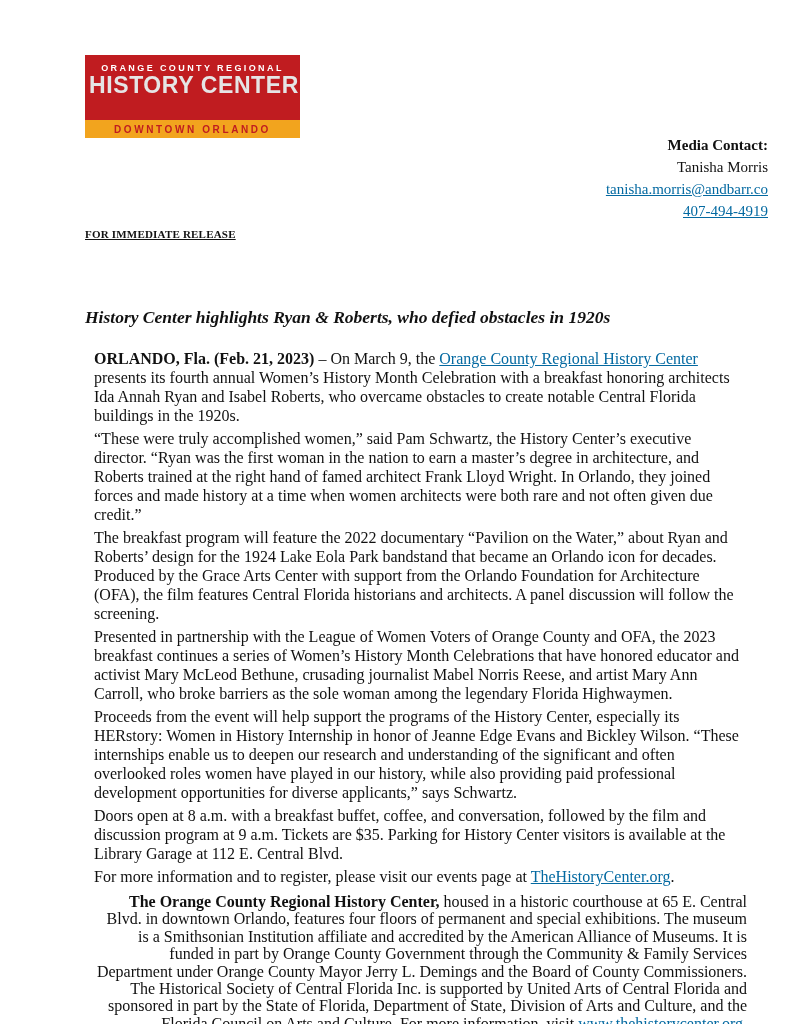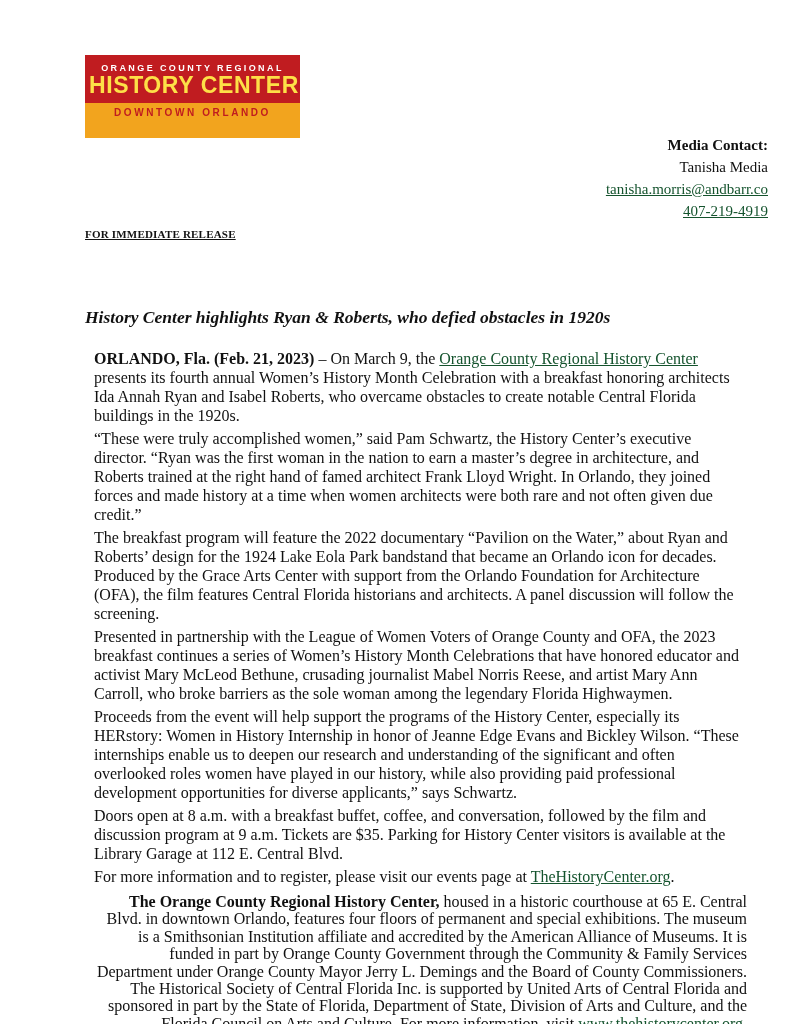--- a/index.html
+++ b/index.html
@@ -18,65 +18,65 @@
   
   .logo {
     position: absolute;
     left: 85px;
     top: 55px;
     width: 215px;
   }
   .logo-red {
     background: #c01c20;
     text-align: center;
-    padding: 8px 4px 5px 4px;
+    padding: 8px 4px 22px 4px;
   }
   .logo-line1 {
     color: #ffffff;
     font-family: "Liberation Sans", sans-serif;
     font-weight: bold;
     font-size: 9px;
     letter-spacing: 2.4px;
     white-space: nowrap;
   }
   .logo-line2 {
-    color: #fde047;
+    color: #e5e5e5;
     font-family: "Liberation Sans", sans-serif;
     font-weight: bold;
     font-size: 23px;
     letter-spacing: 0.6px;
     line-height: 1.1;
     white-space: nowrap;
   }
   .logo-amber {
     background: #f2a41e;
     color: #c01c20;
     font-family: "Liberation Sans", sans-serif;
     font-weight: bold;
     font-size: 10px;
     letter-spacing: 2.6px;
     text-align: center;
-    padding: 4px 0 20px 0;
+    padding: 4px 0 3px 0;
     white-space: nowrap;
   }
 
   
   .media-contact {
     position: absolute;
     right: 23px;
     top: 134px;
     text-align: right;
     font-size: 15px;
     line-height: 22px;
   }
   .mc-label { font-weight: bold; }
   .mc-line { display: block; }
 
   a.link {
-    color: #14532d;
+    color: #0369a1;
     text-decoration: underline;
     cursor: pointer;
   }
 
   
   .release-line {
     position: absolute;
     left: 85px;
     top: 228px;
     font-weight: bold;
@@ -131,23 +131,23 @@
   <div class="logo">
     <div class="logo-red">
       <div class="logo-line1">ORANGE COUNTY REGIONAL</div>
       <div class="logo-line2">HISTORY CENTER</div>
     </div>
     <div class="logo-amber">DOWNTOWN ORLANDO</div>
   </div>
 
   <div class="media-contact">
     <span class="mc-line mc-label">Media Contact:</span>
-    <span class="mc-line">Tanisha Media</span>
+    <span class="mc-line">Tanisha Morris</span>
     <span class="mc-line"><a class="link">tanisha.morris@andbarr.co</a></span>
-    <span class="mc-line"><a class="link">407-219-4919</a></span>
+    <span class="mc-line"><a class="link">407-494-4919</a></span>
   </div>
 
   <div class="release-line">FOR IMMEDIATE RELEASE</div>
 
   <h2 class="subheadline">History Center highlights Ryan &amp; Roberts, who defied obstacles in 1920s</h2>
 
   <div class="body-copy">
 
     <p><span class="bold-lead">ORLANDO, Fla. (Feb. 21, 2023)</span><span> – On March 9, the </span><a class="link">Orange County Regional History Center</a><span> presents its fourth annual Women’s History Month Celebration with a breakfast honoring architects Ida Annah Ryan and Isabel Roberts, who overcame obstacles to create notable Central Florida buildings in the 1920s.</span></p>
 

